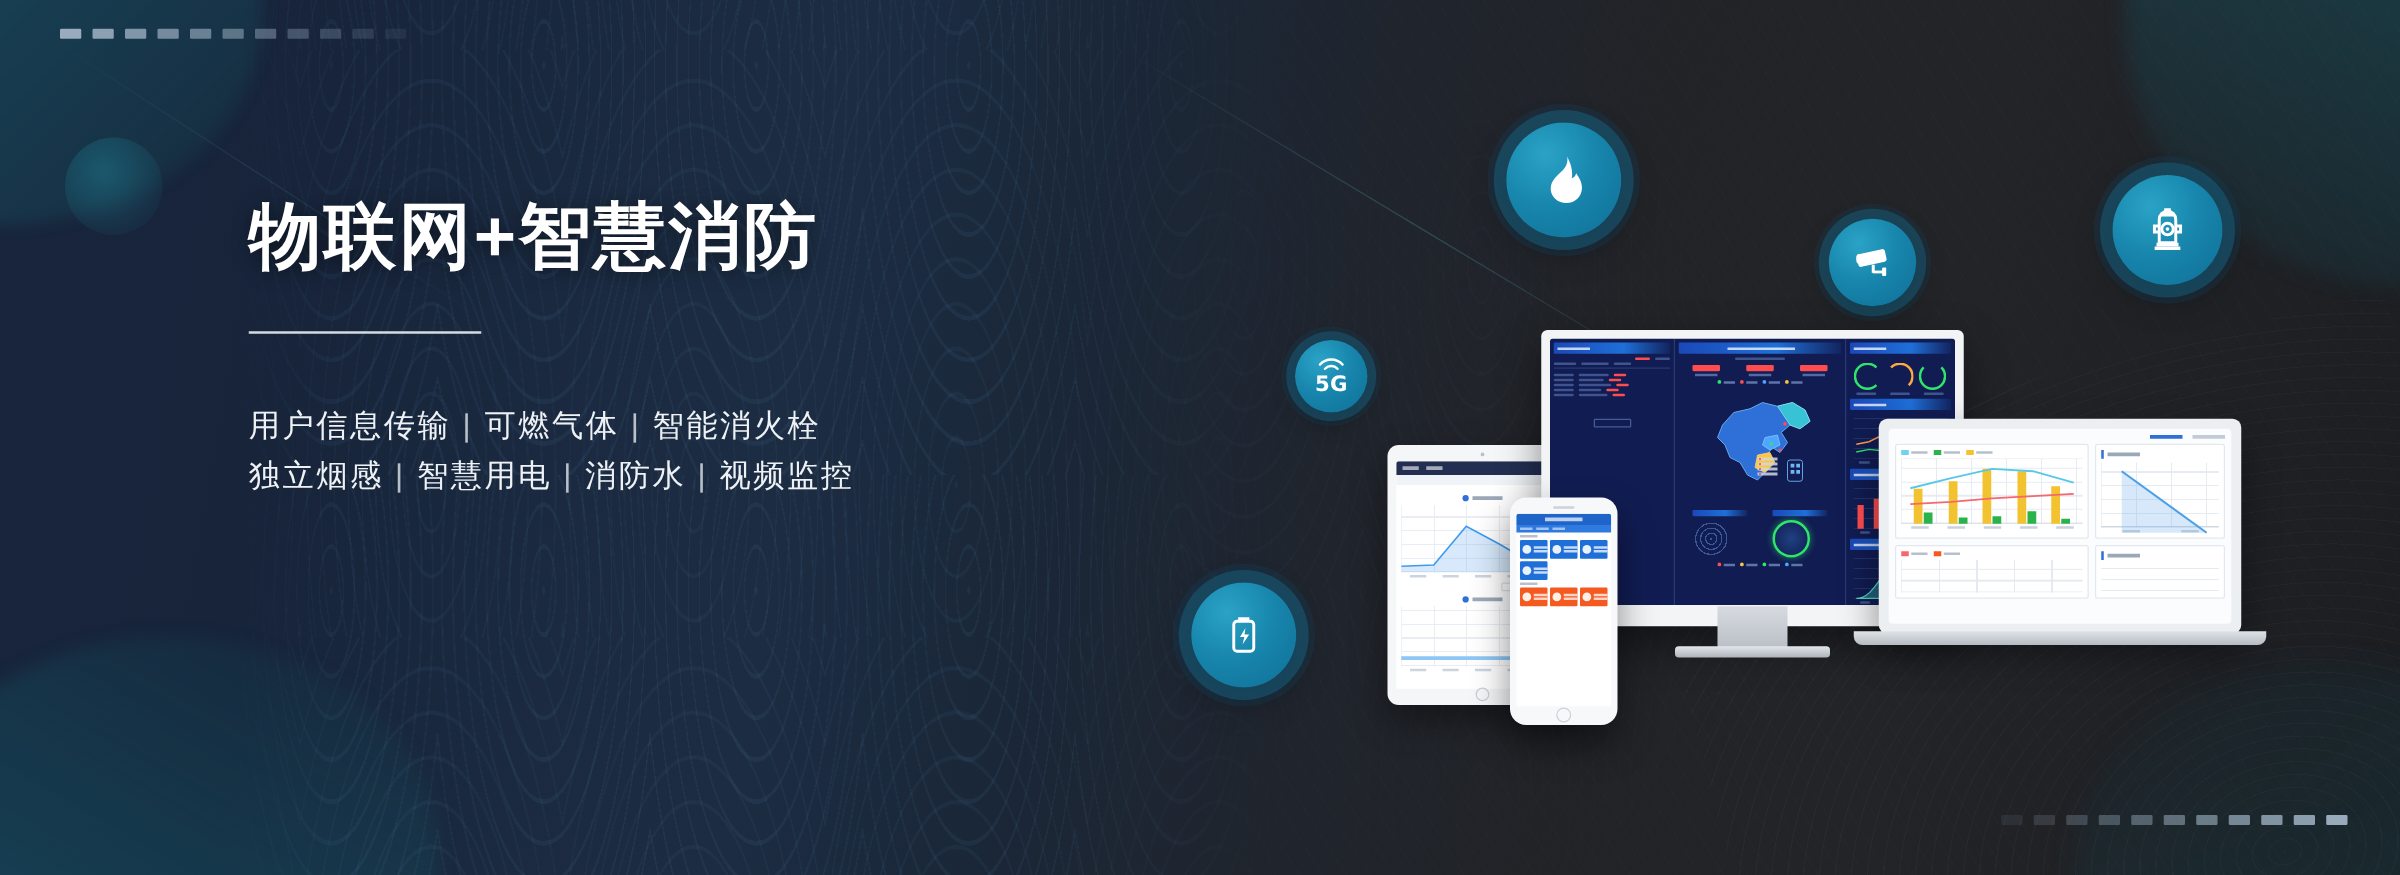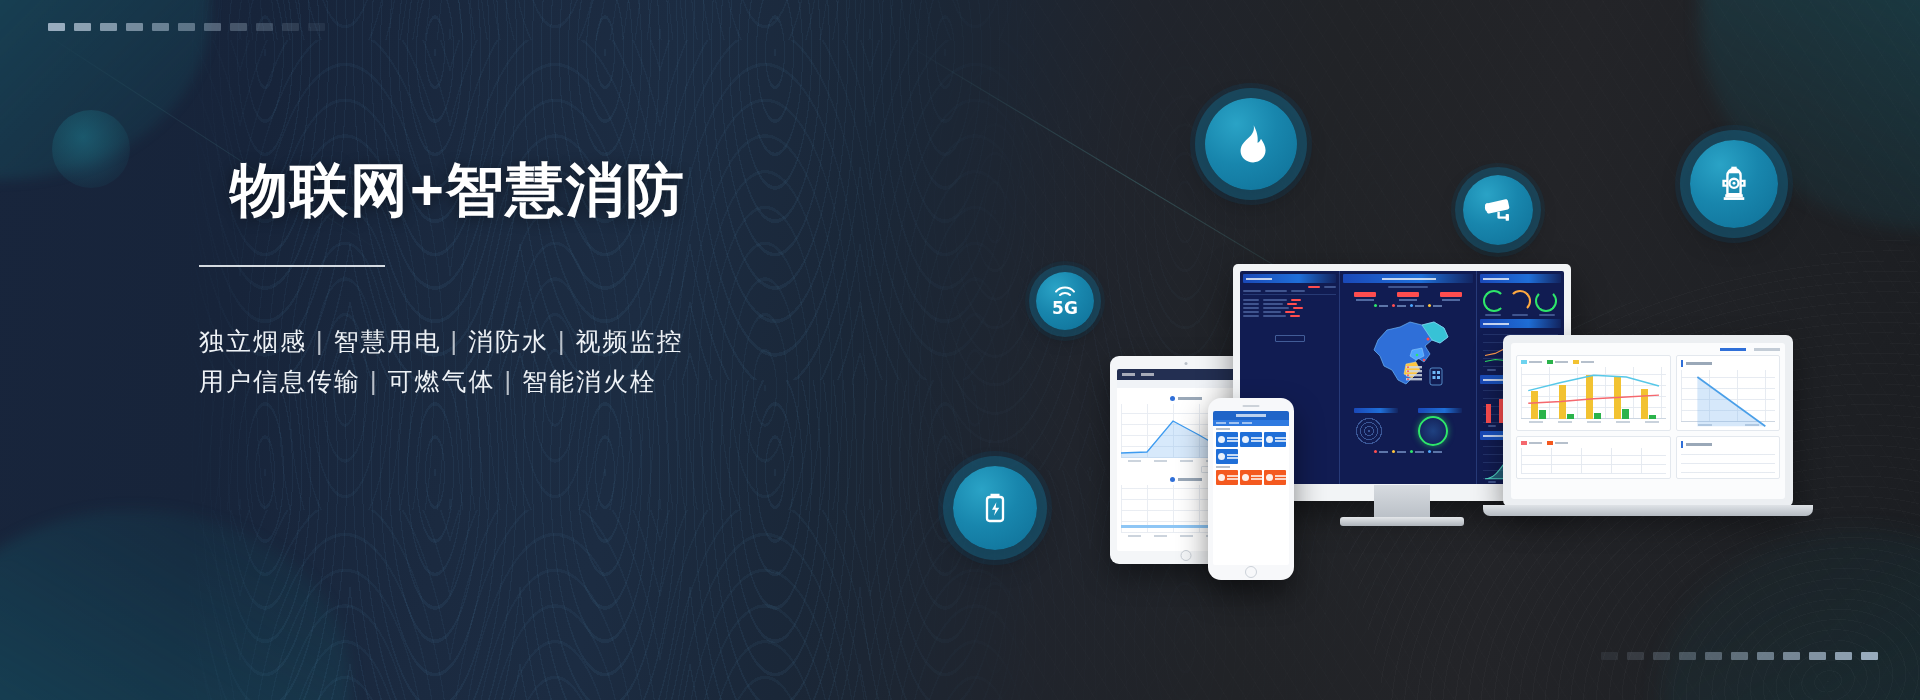--- a/index.html
+++ b/index.html
@@ -147,21 +147,20 @@
     width: 640px;
     color: #fff;
   }
   .headline {
     font-size: 58px;
     font-weight: 700;
     letter-spacing: 2px;
     line-height: 1.12;
     text-shadow: 0 2px 14px rgba(0,0,0,.45);
     white-space: nowrap;
-    margin-left: 31px;
   }
   .subhead {
     margin-top: 12px;
     font-size: 38px;
     font-weight: 400;
     letter-spacing: 7px;
     line-height: 1.3;
     color: #f2f5f8;
     white-space: nowrap;
   }
@@ -494,22 +493,22 @@
       <span class="dash" style="opacity: 0.69;"></span>
       <span class="dash" style="opacity: 0.78;"></span>
       <span class="dash" style="opacity: 0.86;"></span>
       <span class="dash" style="opacity: 0.95;"></span>
     </div>
 
   <div class="copy">
     <div class="headline">物联网+智慧消防</div>
     <div class="rule"></div>
     <div class="features">
+      <div class="feature-line" id="featLine2"><span>用户信息传输</span><span class="sep">|</span><span>可燃气体</span><span class="sep">|</span><span>智能消火栓</span></div>
       <div class="feature-line" id="featLine1"><span>独立烟感</span><span class="sep">|</span><span>智慧用电</span><span class="sep">|</span><span>消防水</span><span class="sep">|</span><span>视频监控</span></div>
-      <div class="feature-line" id="featLine2"><span>用户信息传输</span><span class="sep">|</span><span>可燃气体</span><span class="sep">|</span><span>智能消火栓</span></div>
     </div>
   </div>
 
   <div class="badge badge-flame">
     <span>
       <svg width="46" height="46" viewBox="0 0 24 24" fill="#ffffff">
         <path d="M13.4 2.2c.5 2.4-.4 4.2-1.7 5.6-1.4 1.5-3.1 2.7-4.2 4.5-1.5 2.4-1.2 5.6.9 7.5 1.3 1.2 3 1.8 4.7 1.8 3.6 0 6.5-2.7 6.5-6.3 0-2.4-1.2-4.3-2.4-6.1-.3 1-.9 1.8-1.8 2.1.5-3.3-.6-6.5-2-9.1zM11.6 12c.6 1.1.4 2.2-.2 3.1-.5.8-1.2 1.5-1.2 2.5 0 1.3 1.1 2.4 2.6 2.4 1.7 0 3-1.3 3-3 0-1.3-.7-2.2-1.4-3.1-.2.6-.6 1-1.2 1.2.3-1.3-.7-2.5-1.6-3.1z"></path>
       </svg>
     </span>
   </div>

